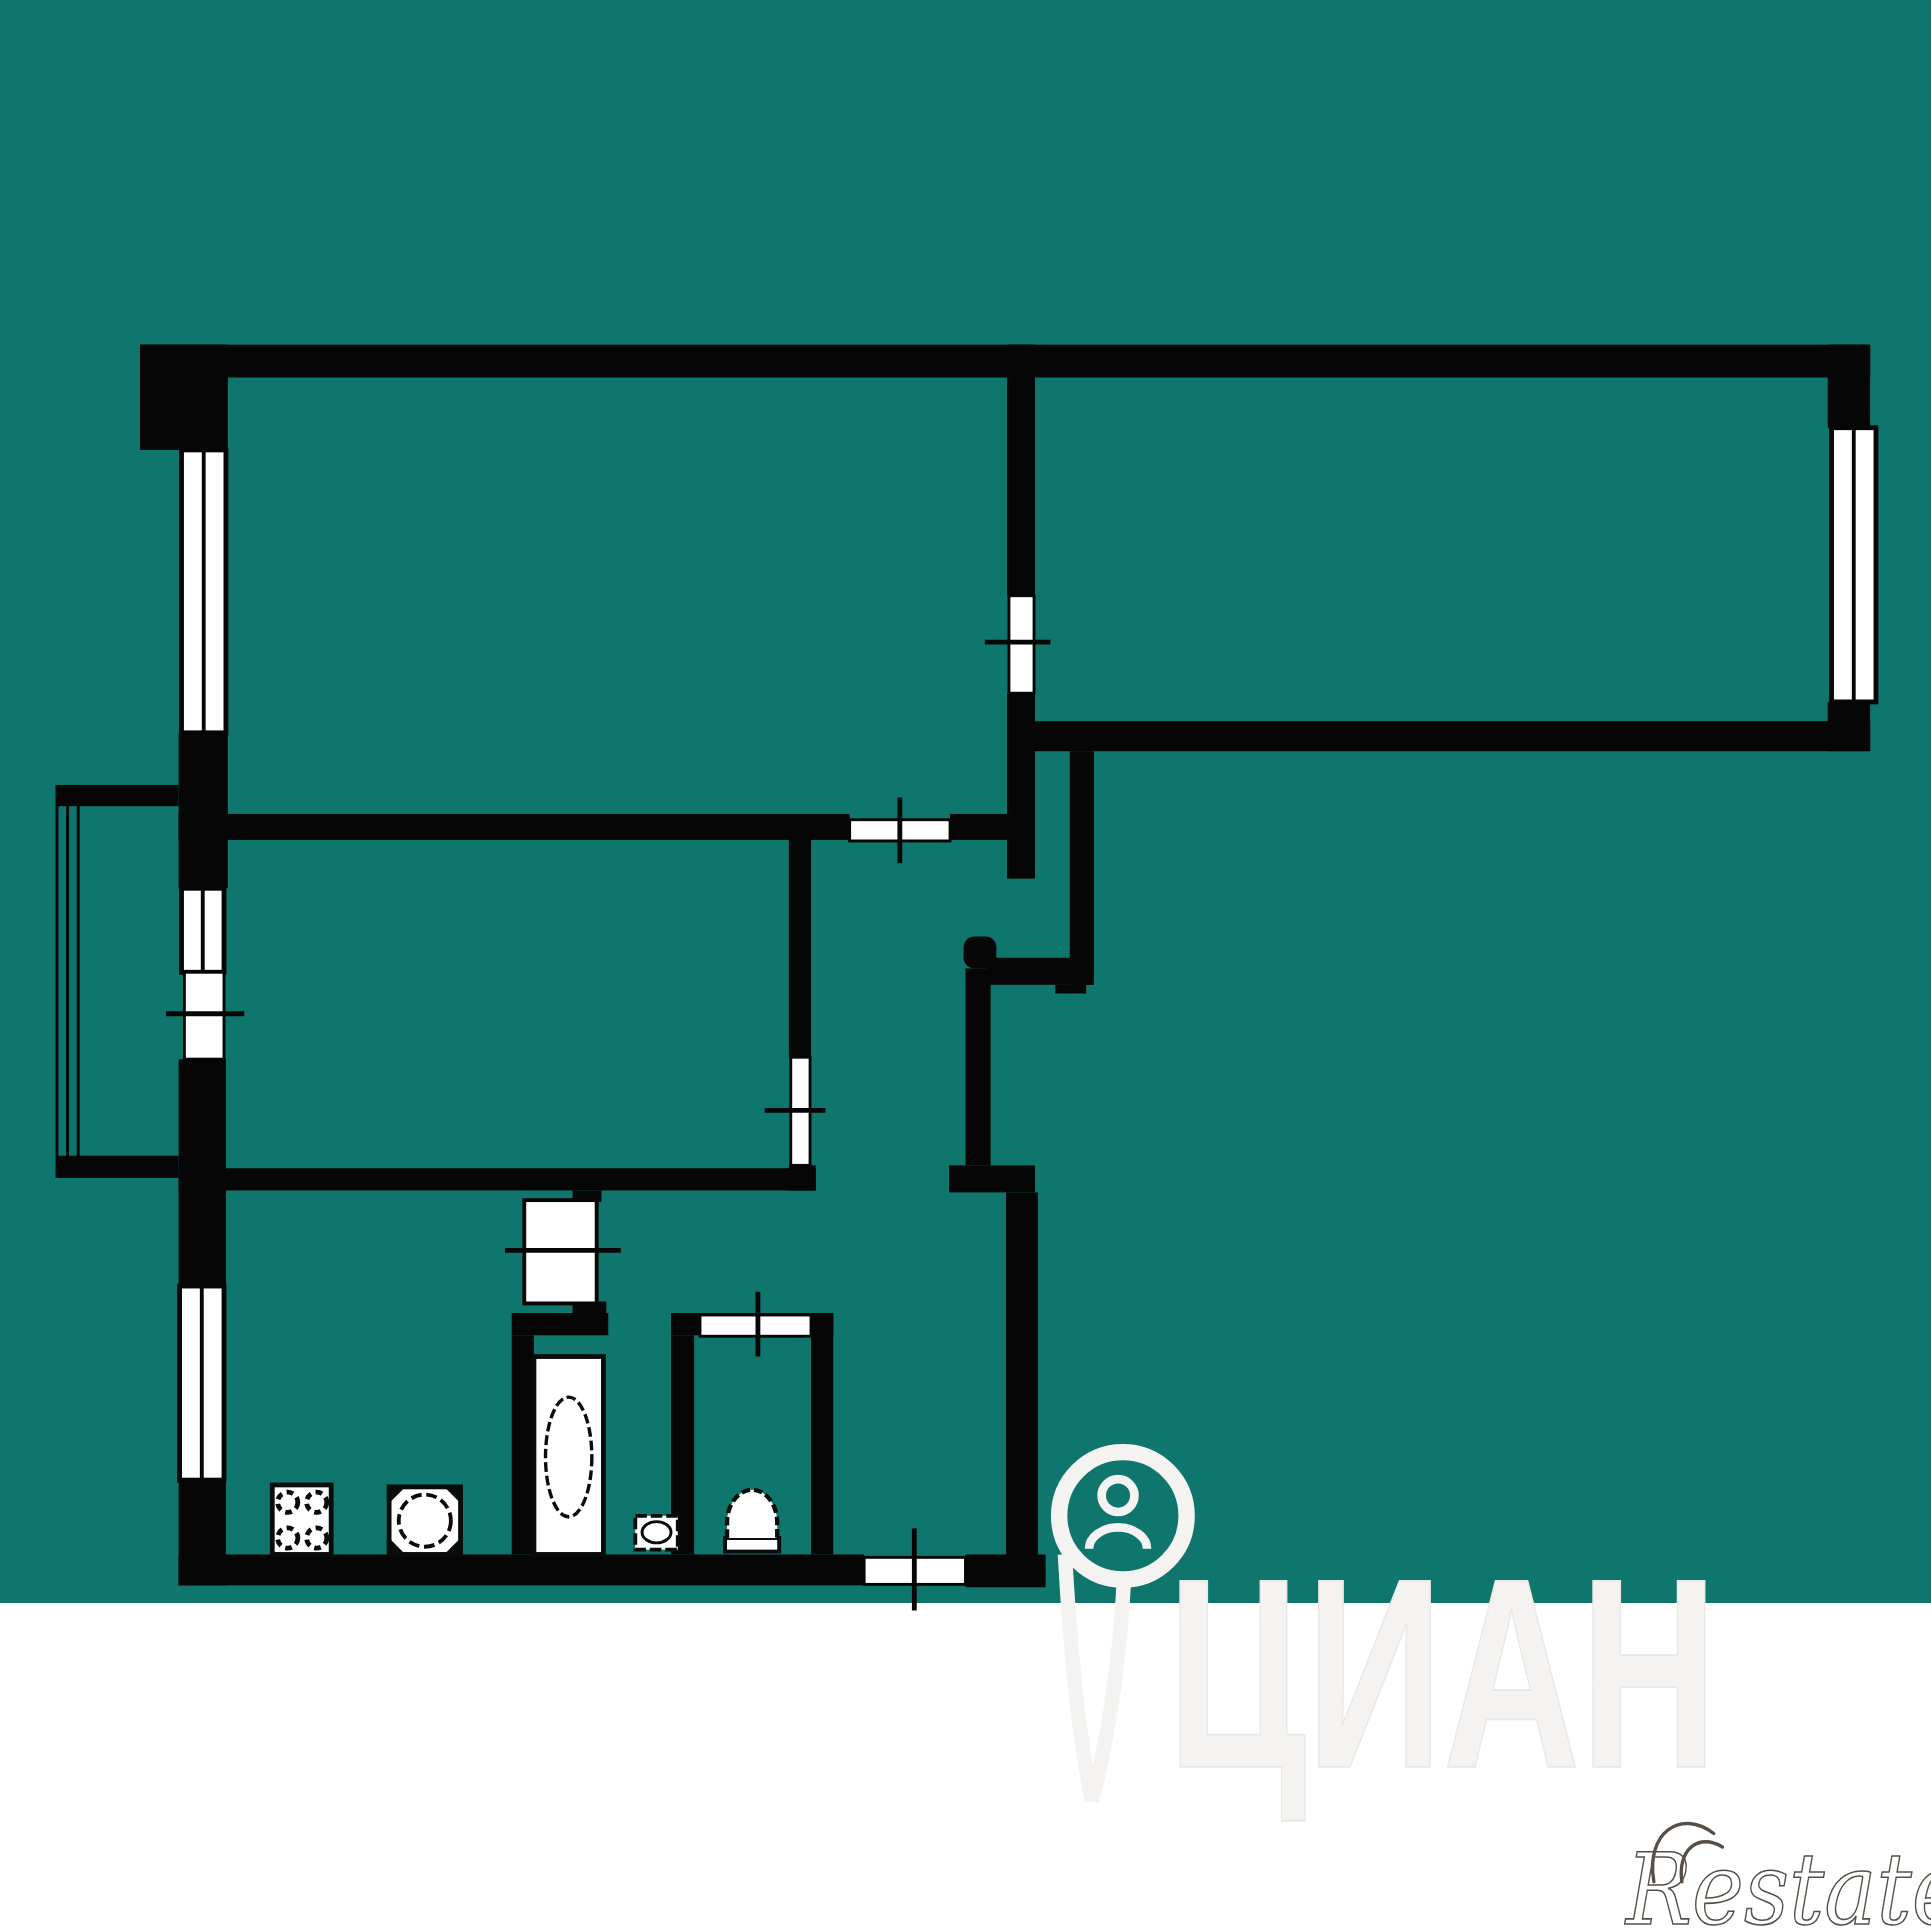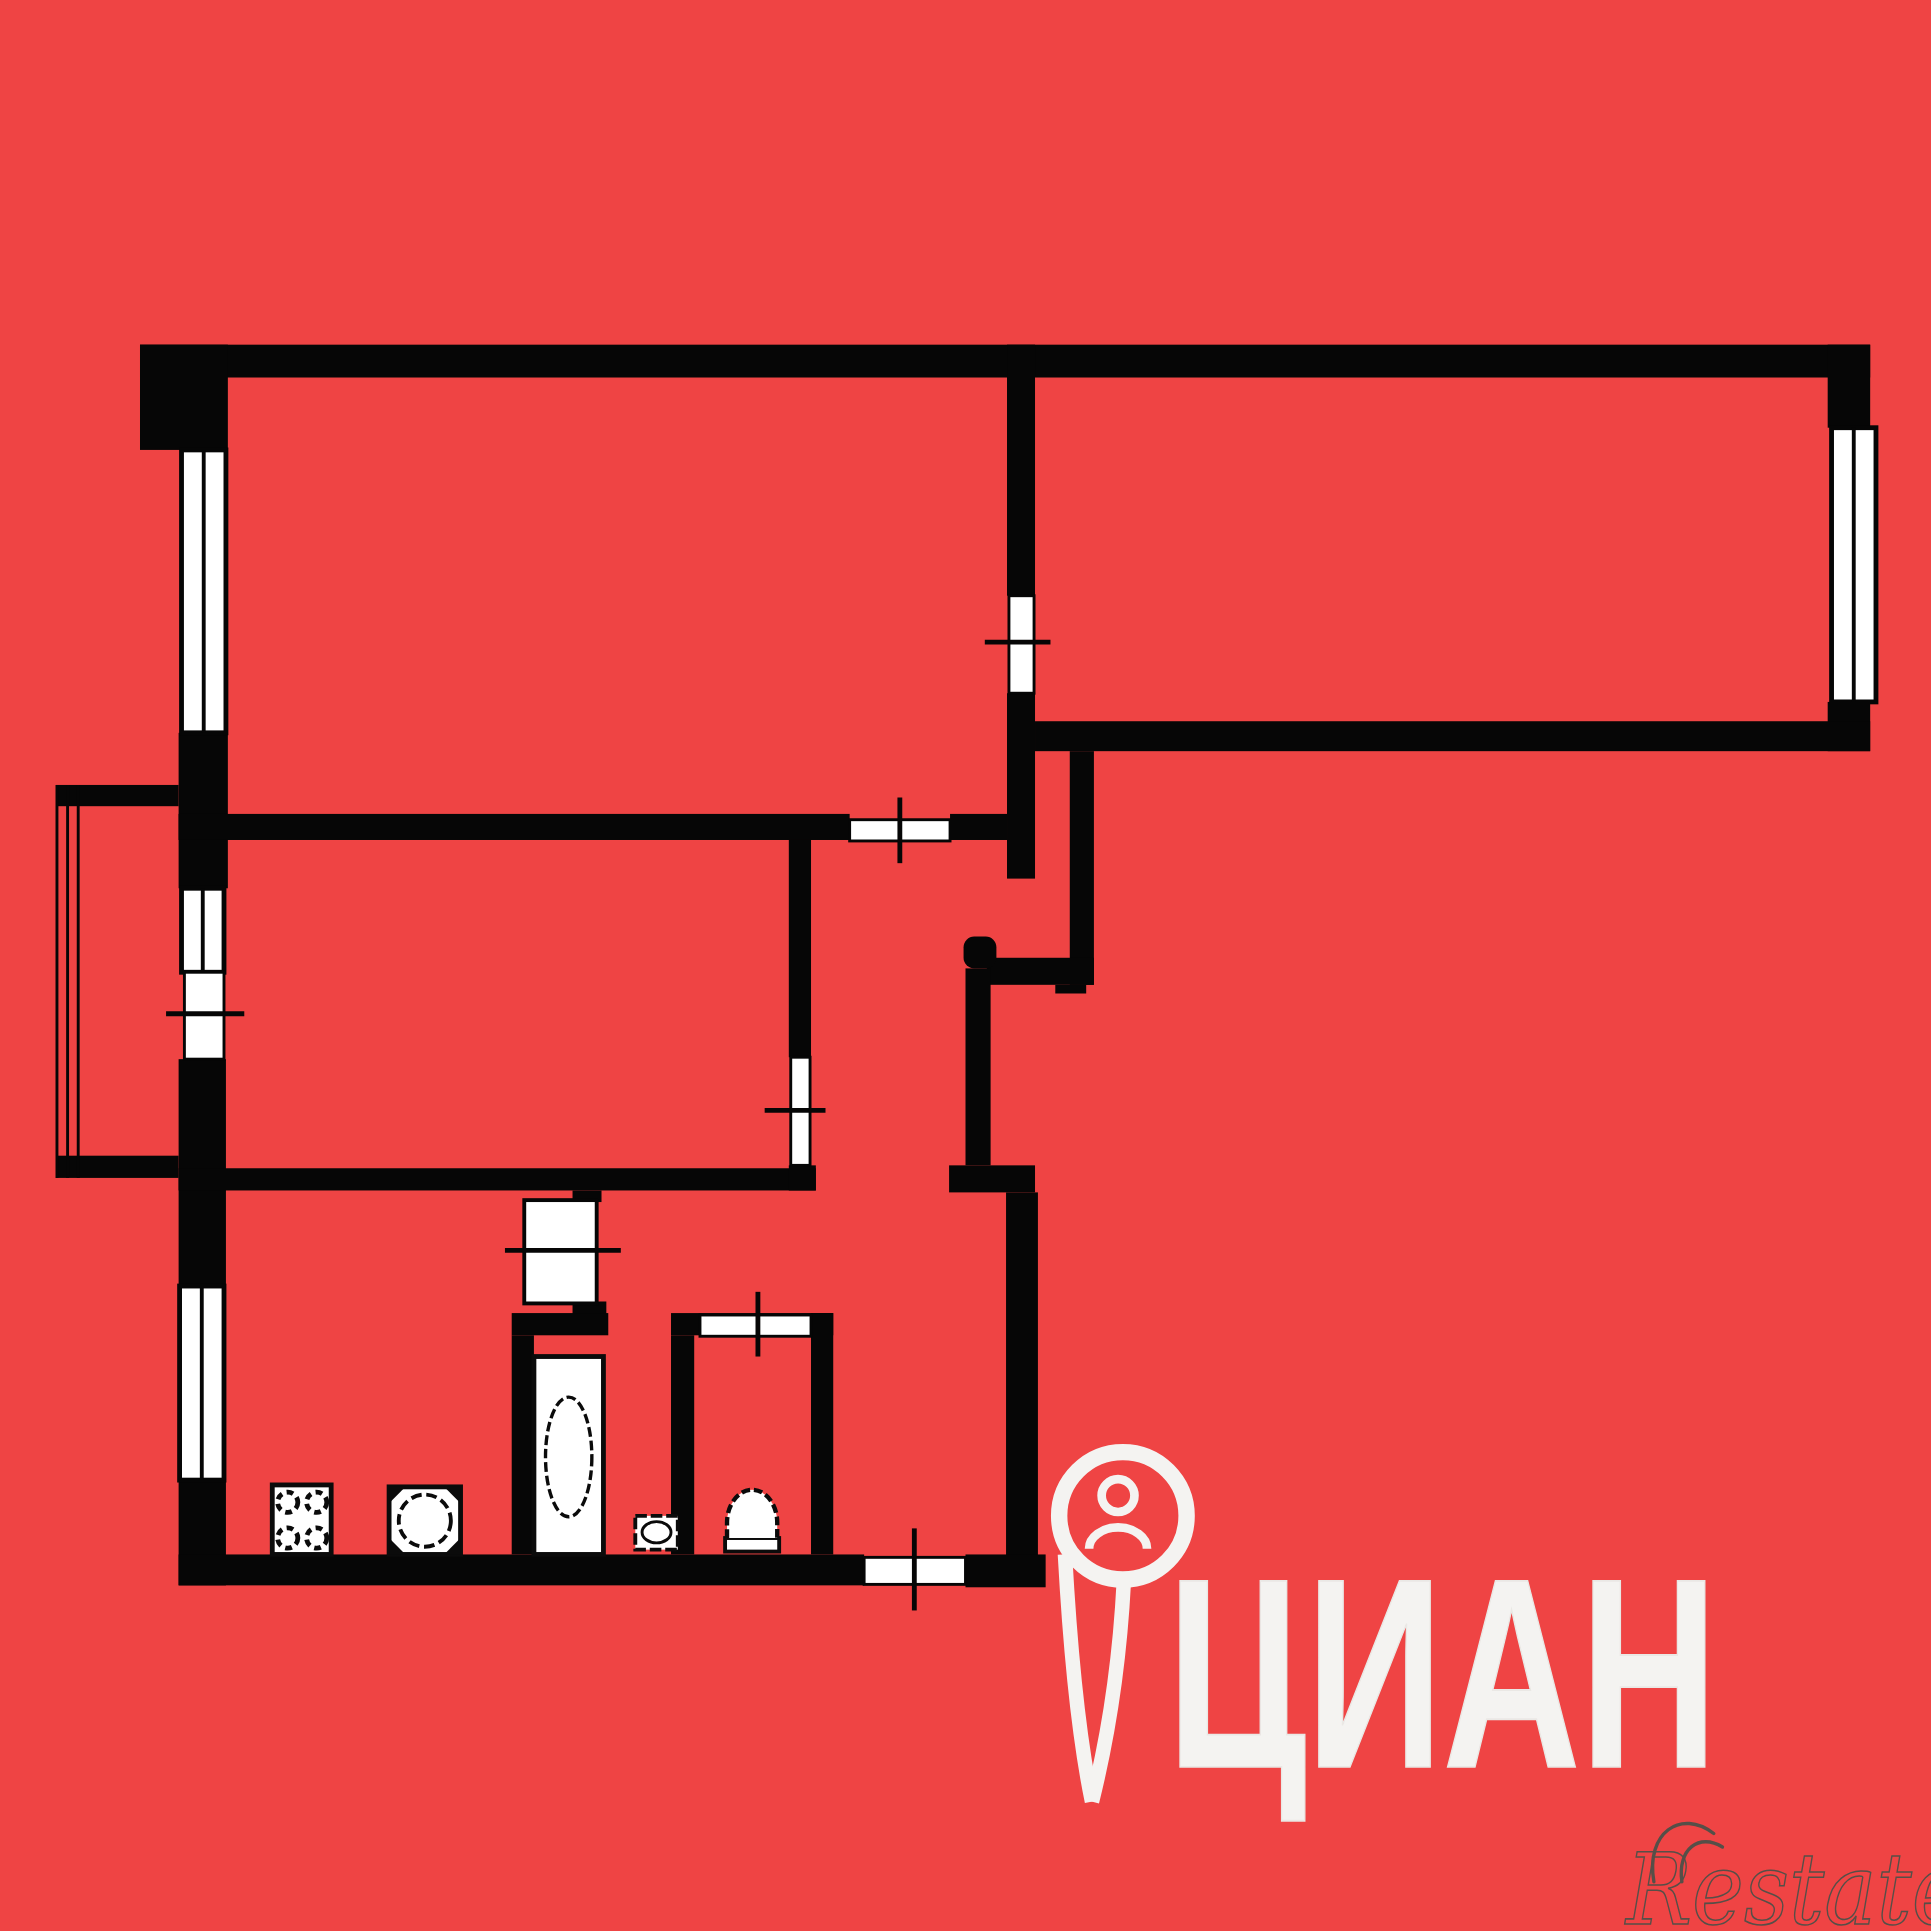--- a/index.html
+++ b/index.html
@@ -7,22 +7,22 @@
     padding: 0;
     width: 1931px;
     height: 1931px;
     background: #ffffff;
     overflow: hidden;
     font-family: "Liberation Sans", sans-serif;
   }
   #stage {
     position: relative;
     width: 1931px;
-    height: 1931px;
-    background: #ef4444;
+    height: 1603px;
+    background: #0f766e;
   }
   svg { display: block; }
   .cian-text {
     font-family: "Liberation Sans", sans-serif;
     font-weight: bold;
   }
   .restate-text {
     font-family: "DejaVu Serif", "Liberation Serif", serif;
     font-style: italic;
   }

